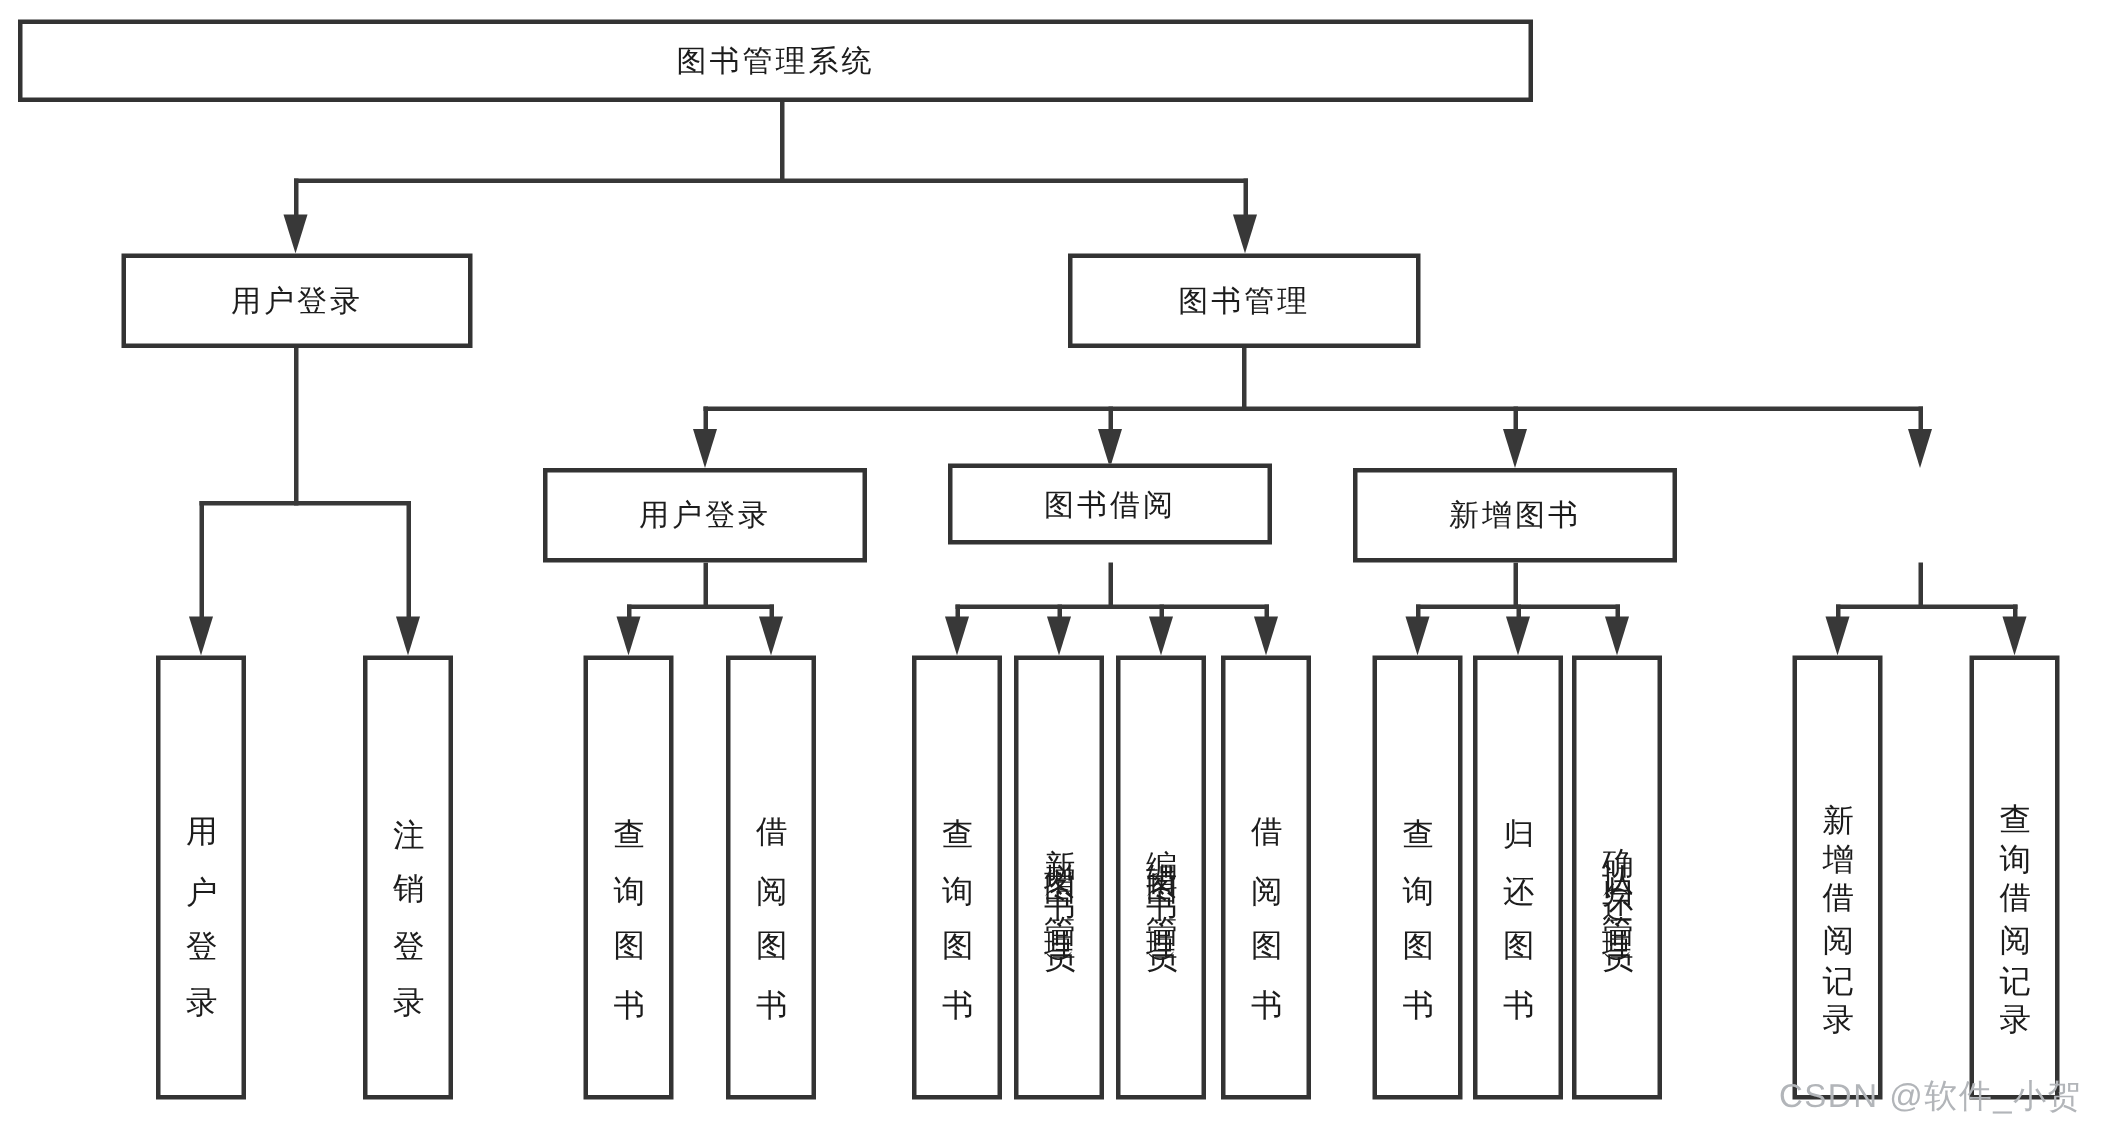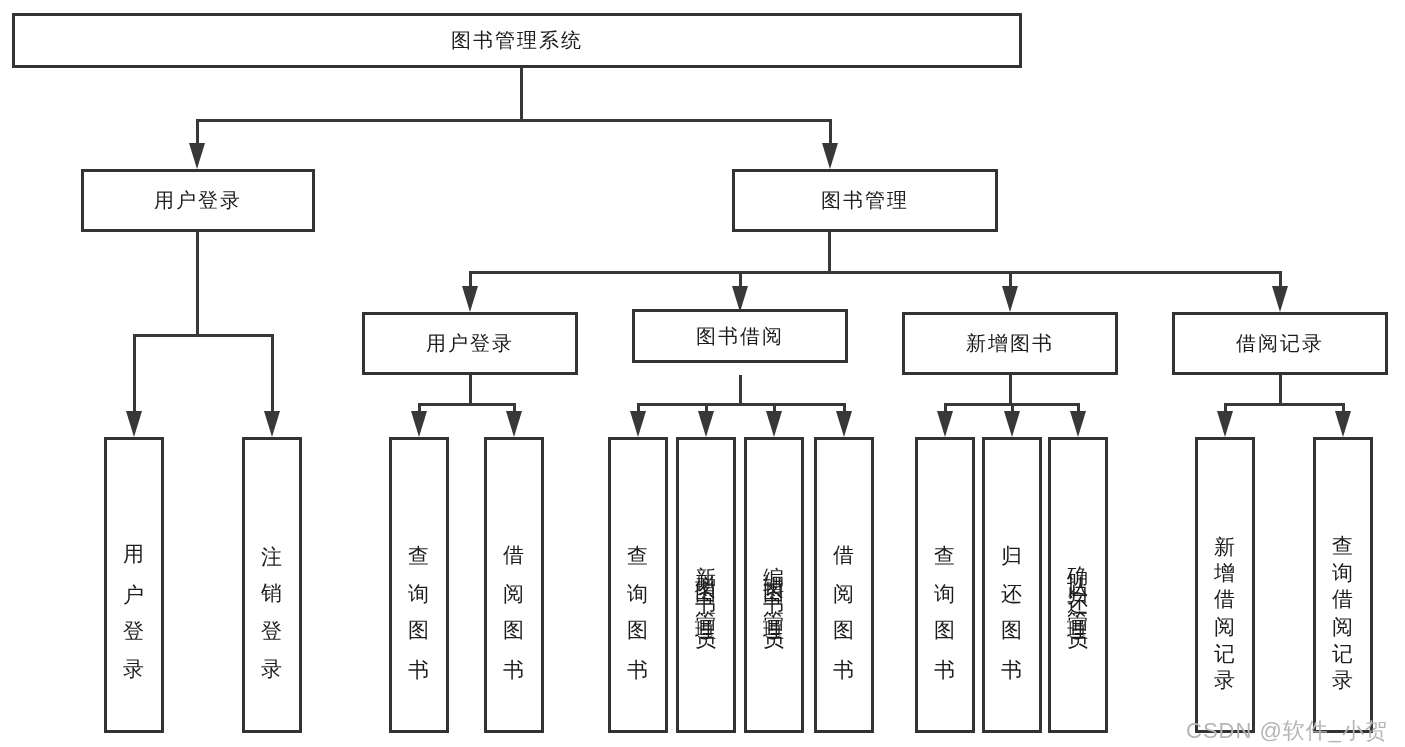--- a/index.html
+++ b/index.html
@@ -92,26 +92,25 @@
   <div class="line" style="left:1279px;top:375px;width:3px;height:31px"></div>
   <div class="line" style="left:1224px;top:403px;width:121px;height:3px"></div>
   <div class="line" style="left:1224px;top:403px;width:3px;height:10px"></div>
   <div class="line" style="left:1342px;top:403px;width:3px;height:10px"></div>
   <div class="arrow" style="left:1217px;top:411px"></div>
   <div class="arrow" style="left:1335px;top:411px"></div>
 
   <div class="hnode" style="left:12px;top:13px;width:1010px;height:55px">图书管理系统</div>
 
   <div class="hnode" style="left:81px;top:169px;width:234px;height:63px">用户登录</div>
-  <div class="hnode" style="left:732px;top:169px;width:266px;height:63px">图书管理</div>
+  <div class="hnode" style="left:712px;top:169px;width:235px;height:63px">图书管理</div>
 
   <div class="hnode" style="left:362px;top:312px;width:216px;height:63px">用户登录</div>
   <div class="hnode" style="left:632px;top:309px;width:216px;height:54px">图书借阅</div>
   <div class="hnode" style="left:902px;top:312px;width:216px;height:63px">新增图书</div>
-  <div class="hnode" style="left:1172px;top:312px;width:216px;height:63px">借阅记录</div>
 
   <div class="vnode" style="left:104px">
     <span class="vlabel" style="letter-spacing: 38px; padding-top: 38px;">用户登录</span>
   </div>
   <div class="vnode" style="left:242px">
     <span class="vlabel" style="letter-spacing: 38px; padding-top: 38px;">注销登录</span>
   </div>
 
   <div class="vnode" style="left:389px">
     <span class="vlabel" style="letter-spacing: 38px; padding-top: 38px;">查询图书</span>

